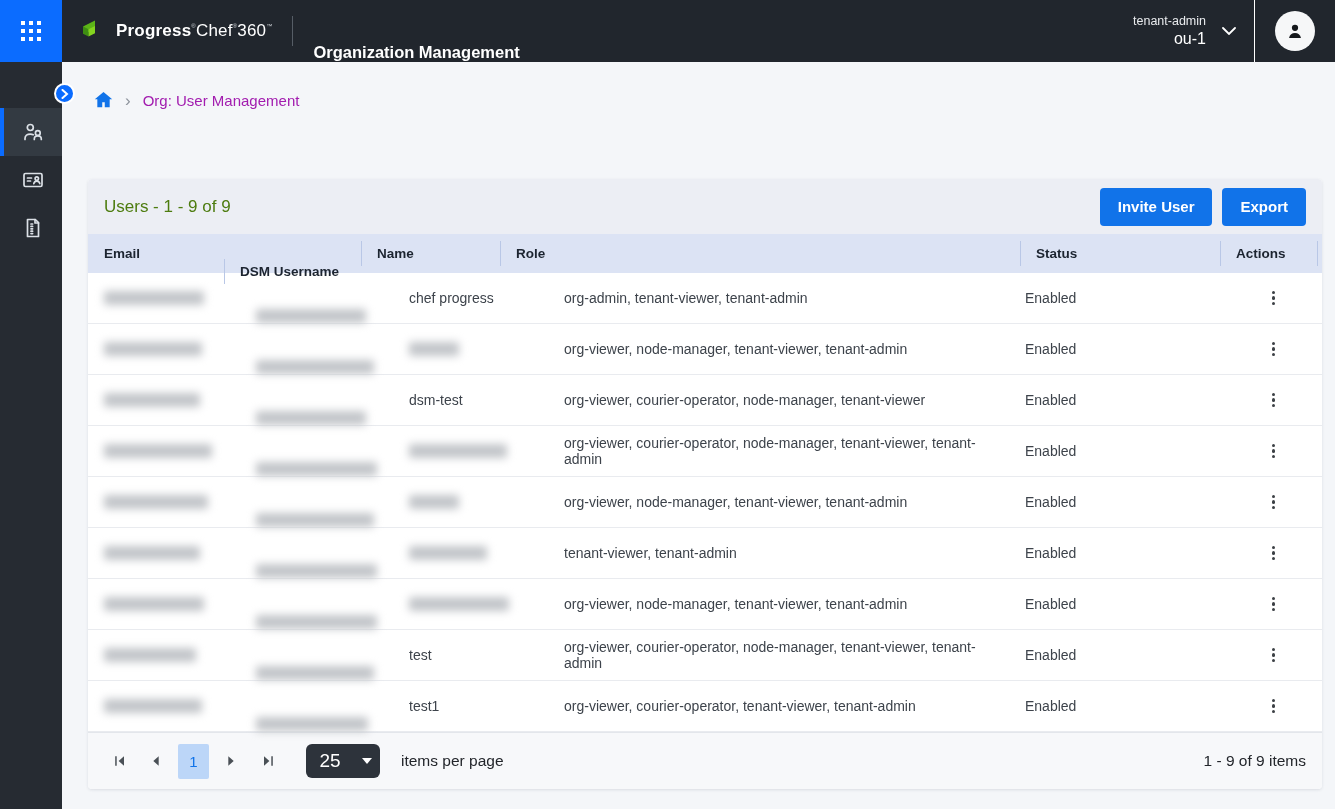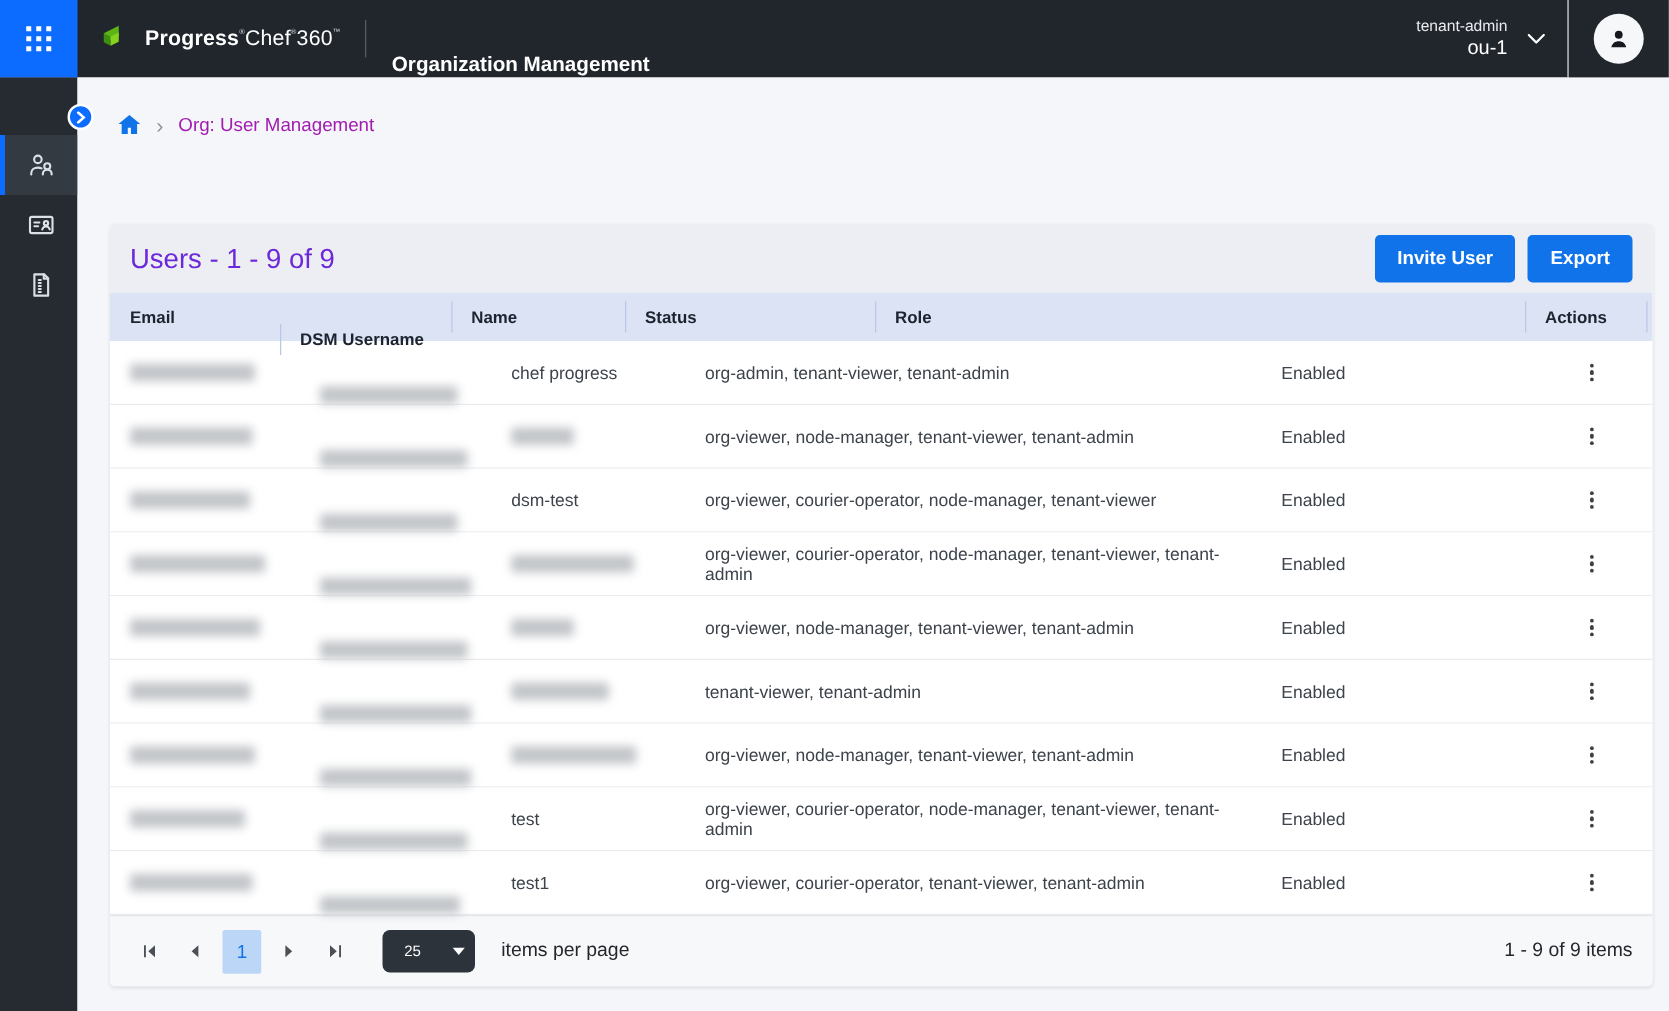--- a/index.html
+++ b/index.html
@@ -41,21 +41,21 @@
   
   .content { position:absolute; left:62px; top:62px; width:1273px; height:747px; background:#f4f6f9; }
   .breadcrumb { display:flex; align-items:center; gap:12px; padding:27px 0 0 32px; height:49px; }
   .crumb-sep { color:#8d939c; font-size:17px; line-height:1; }
   .crumb-label { color:#a21caf; font-size:15px; }
 
   
   .card { margin:68px 8px 0 26px; width:1234px; background:#fff; border-radius:4px;
           box-shadow:0 1px 3px rgba(40,50,70,.12); overflow:hidden; }
   .card-head { height:55px; background:#eceef4; display:flex; align-items:center; padding:0 16px; }
-  .card-title { font-size:22px; font-weight:400; color:#6d28d9; }
+  .card-title { font-size:17px; font-weight:400; color:#4d7c0f; }
   .head-actions { margin-left:auto; display:flex; gap:10px; }
   .btn-primary { background:var(--accent,#1173e9); color:#fff; border:none; border-radius:4px;
                  height:38px; padding:0 18px; font-size:15px; font-weight:700; cursor:pointer;
                  font-family:"Liberation Sans",sans-serif; }
 
   
   .thead { display:flex; align-items:center; height:39px; background:#dce3f4; }
   .th { font-size:13.5px; font-weight:700; color:#1c2430; padding-left:16px; position:relative; height:100%;
         display:flex; align-items:center; cursor:pointer; }
   .th::before { content:""; position:absolute; left:0; top:7px; bottom:7px; width:1px; background:#b9c7e6; }
@@ -74,21 +74,21 @@
 
   
   .pagination { height:57px; border-top:1px solid #e3e6eb; background:#f7f8fa; display:flex; align-items:center; padding:0 16px; }
   .pager { display:flex; align-items:center; gap:7px; }
   .pg-btn { width:30px; height:30px; background:none; border:none; cursor:pointer; display:flex;
             align-items:center; justify-content:center; }
   .pg-page { width:31px; height:35px; background:var(--page-bg,#bcd6f8); color:var(--accent,#1173e9);
              border:none; border-radius:2px; font-size:15px; cursor:pointer; font-family:"Liberation Sans",sans-serif; }
   .page-size { margin-left:16px; width:74px; height:34px; background:#2d333b; border-radius:6px; border:none;
                display:flex; align-items:center; cursor:pointer; color:#fff; padding:0; }
-  .page-size .val { flex:1; text-align:center; font-size:12px; }
+  .page-size .val { flex:1; text-align:center; font-size:19px; }
   .page-size .dd-arrow { width:26px; display:flex; justify-content:center; }
   .pp-label { margin-left:14px; font-size:15.5px; color:#23262b; }
   .range-label { margin-left:auto; font-size:15.5px; color:#23262b; }
 </style>
 </head>
 <body>
 
 <div class="shell">
 
   <header class="topbar">
@@ -192,22 +192,22 @@
         <div class="head-actions">
           <button class="btn-primary">Invite User</button>
           <button class="btn-primary">Export</button>
         </div>
       </div>
 
       <div class="thead">
         <div class="th col-email">Email</div>
         <div class="th col-dsm">DSM Username</div>
         <div class="th col-name">Name</div>
+        <div class="th col-role">Role</div>
         <div class="th col-status">Status</div>
-        <div class="th col-role">Role</div>
         <div class="th col-actions">Actions</div>
         <div class="th col-gutter"></div>
       </div>
 
       <div class="tbody">
         <div class="tr">
           <div class="td col-email">
             <span class="redact redact-email" style="width: 100px;"></span>
           </div>
           <div class="td col-dsm">

